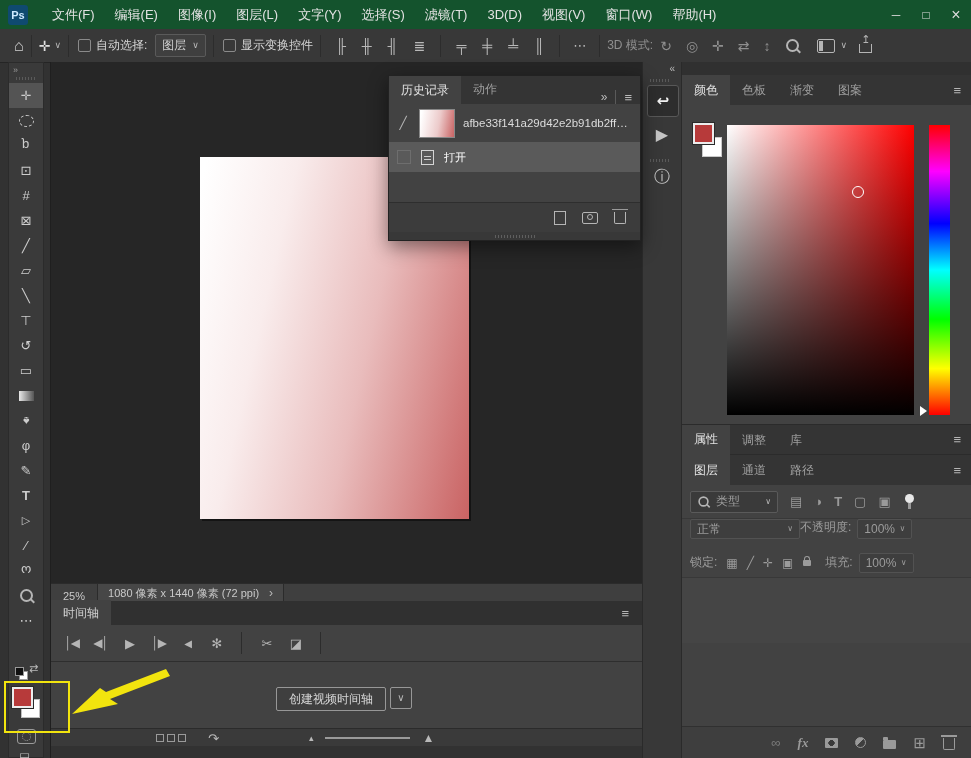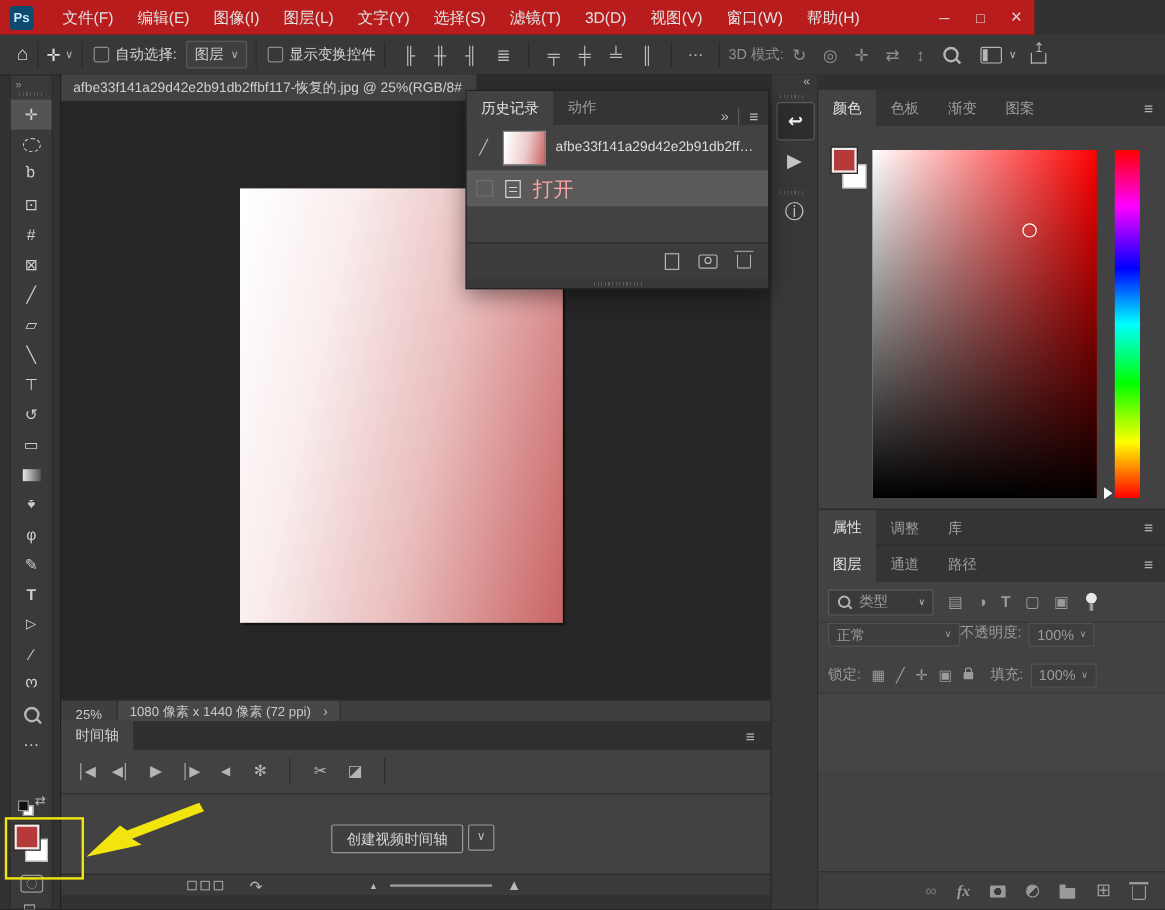--- a/index.html
+++ b/index.html
@@ -2,21 +2,21 @@
 <html><head>
 <meta charset="utf-8">
 <style>
   html,body{margin:0;padding:0;background:#1e1e1e}
   #app{position:relative;width:971px;height:758px;background:#323232;overflow:hidden;
        font-family:"Liberation Sans","DejaVu Sans",sans-serif;font-size:12px;color:#d6d6d6}
   .abs{position:absolute}
   .g{line-height:1;color:#b9b9b9;display:inline-block}
   .dim{color:#8f8f8f}
   
-  .menubar{left:0;top:0;width:862px;height:29px;background:#b91c1c;border-bottom:1px solid #191919;display:flex;align-items:center}
+  .menubar{left:0;top:0;width:971px;height:29px;background:#14532d;border-bottom:1px solid #191919;display:flex;align-items:center}
   .pslogo{width:20px;height:20px;margin-left:8px;border-radius:3px;background:#0f4a70;color:#cde9ff;
           font-size:11px;font-weight:bold;display:flex;align-items:center;justify-content:center}
   .menus{display:flex;margin-left:14px}
   .menu-item{padding:0 10px;font-size:13px;color:#e2e2e2;line-height:29px;cursor:default}
   .winctl{margin-left:auto;display:flex}
   .winbtn{width:30px;height:28px;display:flex;align-items:center;justify-content:center;color:#dcdcdc;font-size:12px}
   
   .optbar{left:0;top:29px;width:971px;height:33px;background:#383838;border-bottom:1px solid #252525;display:flex;align-items:center}
   .vsep{width:1px;height:22px;background:#2c2c2c;margin:0 7px}
   .chk{width:11px;height:11px;border:1px solid #8a8a8a;border-radius:2px;margin:0 5px 0 2px}
@@ -284,23 +284,20 @@
     <span class="abs swapg g">⇄</span>
     <div class="fgswatch"></div>
     <div class="bgswatch"></div>
     <div class="qmask">
         <i></i>
       </div>
     <span class="scrmode g">▭</span>
   </div>
 
   <div class="abs docarea">
-    <div class="tabbar">
-      <div class="doctab">afbe33f141a29d42e2b91db2ffbf117-恢复的.jpg @ 25%(RGB/8#</div>
-    </div>
     <div class="canvasimg"></div>
     <div class="statusbar">
       <span class="statzoom">25%</span>
       <span class="statinfo">
         <span>1080 像素 x 1440 像素 (72 ppi)</span>
         <span class="g" style="font-size:12px">›</span>
       </span>
     </div>
 
     <div class="timeline">
@@ -449,21 +446,21 @@
       </span>
     </div>
     <div class="hp-snap">
       <span class="g" style="font-size:12px;width:16px;text-align:center">╱</span>
       <span class="snapthumb"></span>
       <span class="snapname">afbe33f141a29d42e2b91db2ffbf…</span>
     </div>
     <div class="hp-state">
       <span class="chkslot"></span>
       <span class="docic"></span>
-      <span style="color:#fca5a5;font-size:17px">打开</span>
+      <span style="color:#ffffff;font-size:11px">打开</span>
     </div>
     <div class="hp-footer">
       <span class="pageic"></span>
       <span class="cam"></span>
       <span class="trash" style="margin-top:0;border-color:#b5b5b5"></span>
     </div>
     <div class="hp-grip">
         <i></i>
       </div>
   </div>

